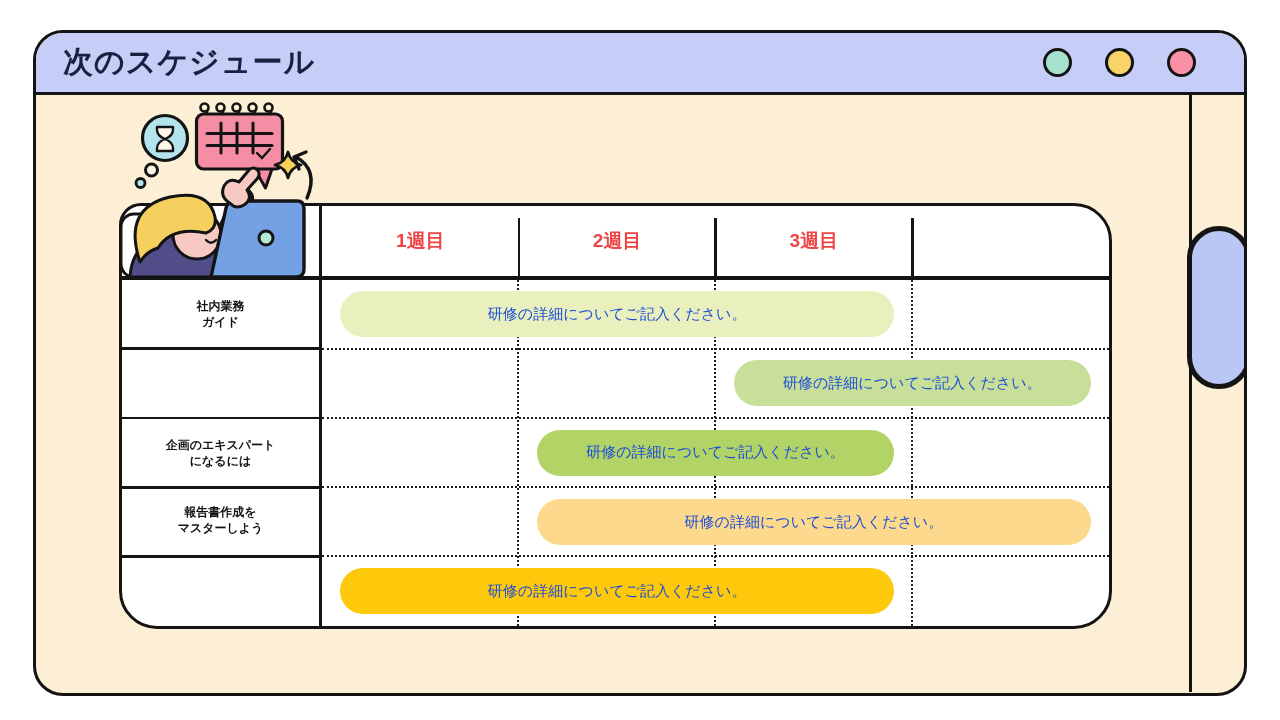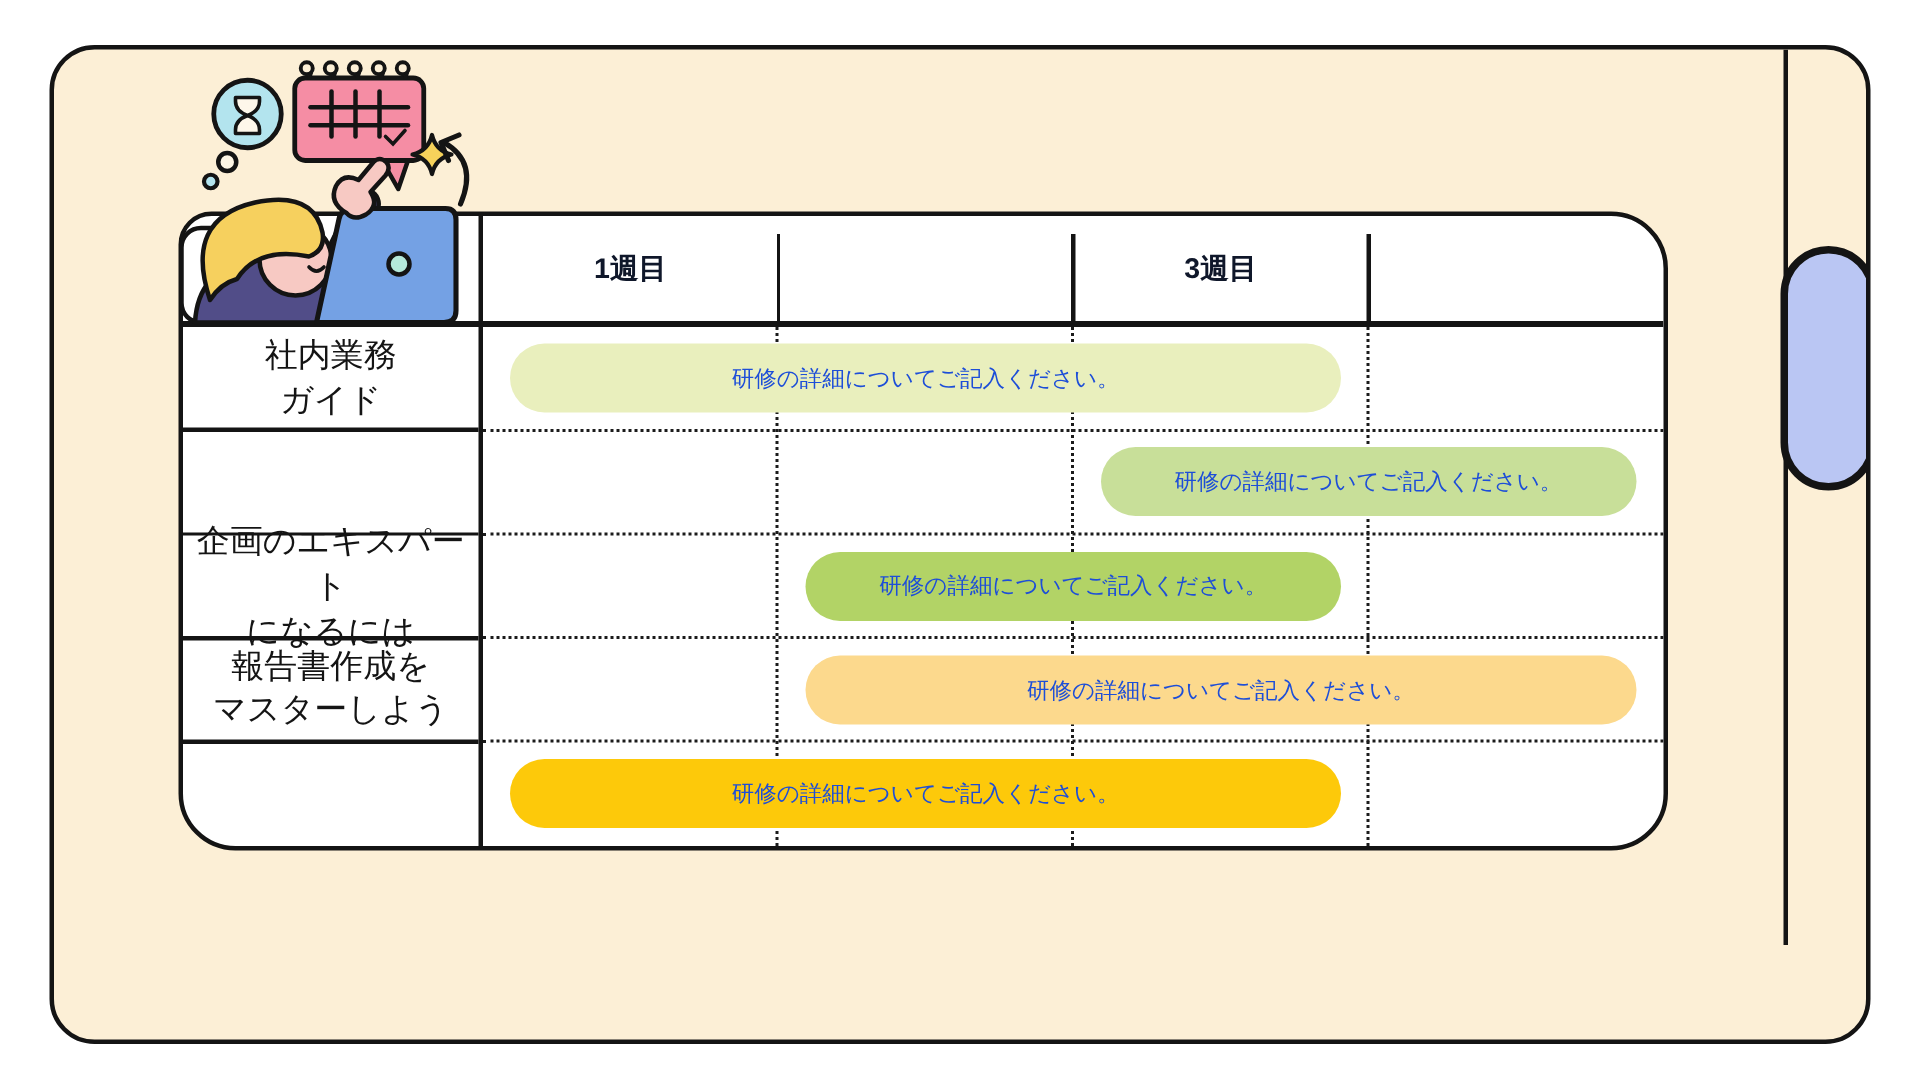--- a/index.html
+++ b/index.html
@@ -28,46 +28,54 @@
     border: 5px solid #141414; border-radius: 32px; }
 
   
   .table { position: absolute; left: 83px; top: 108px; width: 993px; height: 426px;
     background: #ffffff; border: 3px solid #141414; border-radius: 22px 38px 38px 38px;
     overflow: hidden; z-index: 1; }
   .header-divider { position: absolute; left: 0; top: 70px; width: 100%; height: 3.5px;
     background: #141414; }
   .week-cell { position: absolute; top: 0; height: 70px; display: flex;
     align-items: center; justify-content: center; font-size: 19px; font-weight: bold;
-    color: #0f172a; }
+    color: #ef4444; }
   .header-vline { position: absolute; top: 12px; height: 58px; width: 2.5px;
     background: #141414; }
   .label-col { position: absolute; left: 0; top: 0; width: 200px; height: 420px;
     border-right: 3px solid #141414; }
   .label-cell { position: absolute; left: 0; width: 197px; display: flex;
     flex-direction: column; align-items: center; justify-content: center;
-    font-size: 22px; font-weight: normal; color: #141414; line-height: 1.35;
+    font-size: 12px; font-weight: bold; color: #141414; line-height: 1.35;
     text-align: center; }
   .label-sep { position: absolute; left: 0; width: 197px; height: 2.8px; background: #141414; }
   .chart { position: absolute; left: 200px; top: 0; width: 787px; height: 420px; }
   .vdot { position: absolute; top: 73.5px; bottom: 0; width: 0;
     border-left: 2.6px dotted #1b1b1b; }
   .hdot { position: absolute; left: 0; width: 100%; height: 0;
     border-top: 2.6px dotted #1b1b1b; }
   .bar { position: absolute; height: 46px; border-radius: 23px; display: flex;
     align-items: center; justify-content: center; font-size: 15px; color: #1d4ed8; }
 
   .illustration { position: absolute; left: 78px; top: 1px; z-index: 2; }
 </style>
 </head>
 <body>
 
 <div class="stage">
   <div class="window">
 
+    <div class="titlebar">
+      <div class="title">次のスケジュール</div>
+      <div class="controls" id="controls">
+          <div class="ctl" style="background: rgb(166, 226, 205);"></div>
+          <div class="ctl" style="background: rgb(248, 212, 104);"></div>
+          <div class="ctl" style="background: rgb(249, 144, 165);"></div>
+        </div>
+    </div>
 
     <div class="content">
 
       <div class="table" id="table">
         <div class="header-divider"></div>
         <div class="label-col" id="labelCol">
             <div class="label-cell" style="top: 73.5px; height: 69.3px;">
               <span>社内業務</span>
               <span>ガイド</span>
             </div>
@@ -102,20 +110,21 @@
             <div class="hdot" style="top: 280.1px;"></div>
             <div class="bar" style="left: 214.75px; width: 554.25px; top: 293.05px; background: rgb(252, 217, 141);">
               <span>研修の詳細についてご記入ください。</span>
             </div>
             <div class="hdot" style="top: 349.4px;"></div>
             <div class="bar" style="left: 18px; width: 554.25px; top: 362.35px; background: rgb(253, 201, 10);">
               <span>研修の詳細についてご記入ください。</span>
             </div>
           </div>
       <div class="week-cell" style="left: 200px; width: 196.75px;">1週目</div>
+          <div class="week-cell" style="left: 396.75px; width: 196.75px;">2週目</div>
           <div class="header-vline" style="left: 395.5px;"></div>
           <div class="week-cell" style="left: 593.5px; width: 196.75px;">3週目</div>
           <div class="header-vline" style="left: 592.25px;"></div>
           <div class="header-vline" style="left: 789px;"></div>
         </div>
 
       <svg class="illustration" width="208" height="184" viewBox="0 0 208 184">
 
         <circle cx="26.5" cy="87" r="4.5" fill="#b3e4ee" stroke="#141414" stroke-width="2.8"></circle>
         <circle cx="37.5" cy="74" r="6" fill="#fdf5e4" stroke="#141414" stroke-width="3"></circle>

